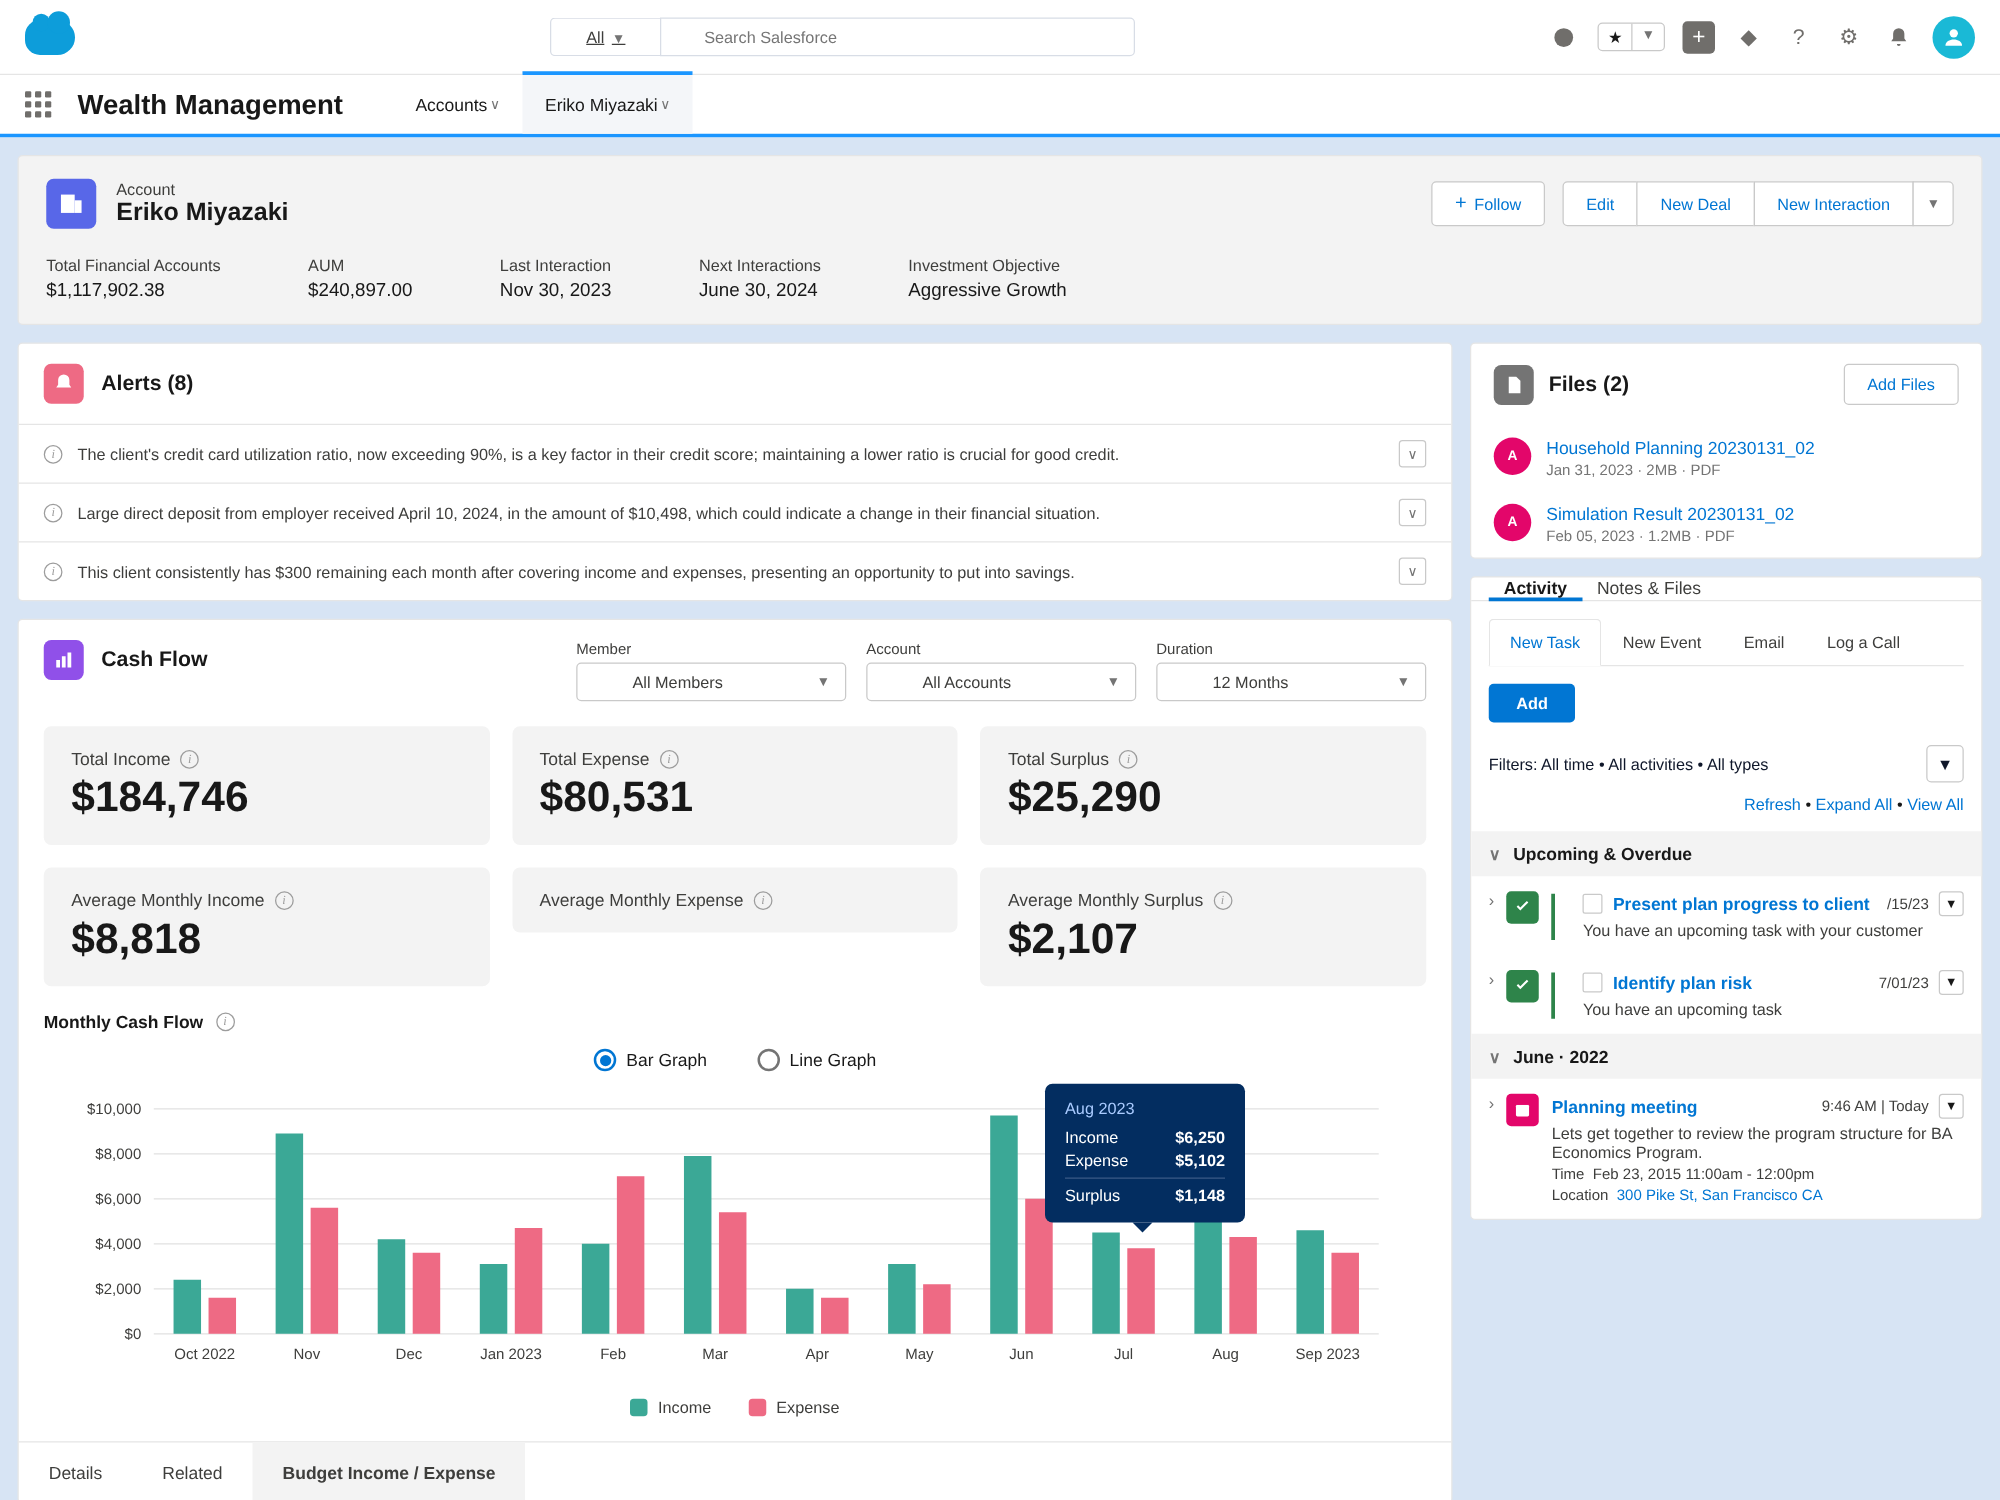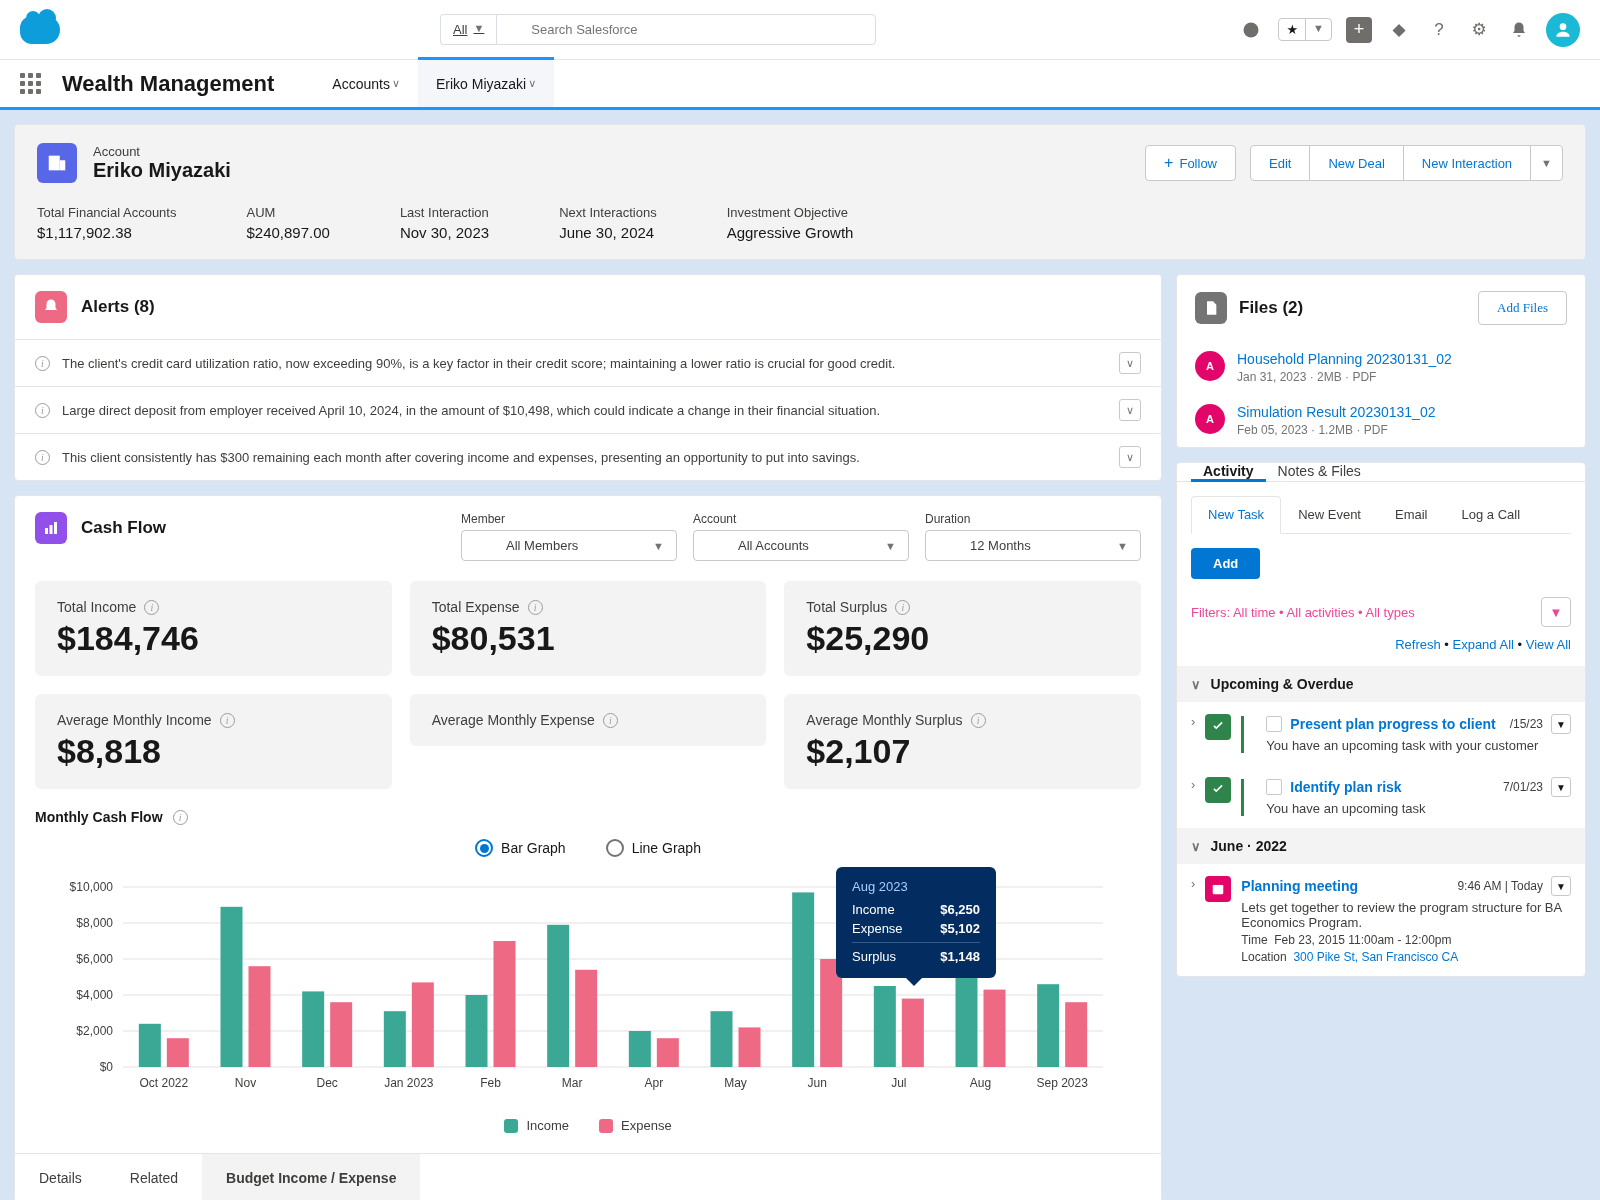--- a/index.html
+++ b/index.html
@@ -2,21 +2,21 @@
 <html><head>
 <meta charset="utf-8">
 <style>
 * { box-sizing: border-box; margin: 0; padding: 0; }
 body { font-family: -apple-system, BlinkMacSystemFont, "Segoe UI", Arial, sans-serif; font-size: 13px; color: #181818; background: #fff; width: 1600px; }
 .topbar { height: 60px; display: flex; align-items: center; padding: 0 20px; border-bottom: 1px solid #e5e5e5; }
 .logo { width: 40px; height: 28px; background: #0d9dda; border-radius: 12px 14px 14px 12px; position: relative; }
 .logo::before { content: ""; position: absolute; width:14px;height:14px;background:#0d9dda;border-radius:50%;top:-5px;left:6px; }
 .logo::after { content:"";position:absolute;width:18px;height:18px;background:#0d9dda;border-radius:50%;top:-7px;left:18px;}
 .search-wrap { margin-left: 380px; display:flex; }
-.search-scope { border:1px solid #d8dde6; border-right:none; border-radius:4px 0 0 4px; padding:7px 12px; font-size:13px; color:#3e3e3c; display:flex;align-items:flex-start;gap:6px;text-decoration:underline;}
+.search-scope { border:1px solid #d8dde6; border-right:none; border-radius:4px 0 0 4px; padding:7px 28px; font-size:13px; color:#3e3e3c; display:flex;align-items:flex-end;gap:6px;text-decoration:underline;}
 .search-input { width:380px; border:1px solid #d8dde6; border-radius:0 4px 4px 0; padding:7px 12px 7px 34px; font-size:13px; position:relative;}
 .search-box{position:relative;}
 .search-box .s-icon{position:absolute;left:10px;top:8px;color:#706e6b;}
 .top-icons { margin-left:auto; display:flex; gap:14px; align-items:center;}
 .top-icon { width:26px;height:26px;color:#706e6b;display:flex;align-items:center;justify-content:center;font-size:17px;}
 .fav-box{border:1px solid #c9c9c9;border-radius:4px;display:flex;}
 .fav-box span{padding:3px 7px;}
 .fav-box span:first-child{border-right:1px solid #c9c9c9;}
 .plus-box{background:#706e6b;color:#fff;border-radius:4px;width:26px;height:26px;display:flex;align-items:center;justify-content:center;font-size:18px;}
 .avatar{width:34px;height:34px;background:#1ab9d6;border-radius:50%;display:flex;align-items:center;justify-content:center;}
@@ -84,35 +84,35 @@
 .leg-sw{width:14px;height:14px;border-radius:3px;}
 .tabs-bottom{display:flex;border-top:1px solid #e5e5e5;}
 .tab-b{padding:16px 24px;font-size:14px;color:#3e3e3c;}
 .tab-b.active{background:#f3f3f3;font-weight:700;}
 .tooltip{position:absolute;background:#032d60;color:#fff;border-radius:6px;padding:12px 16px;font-size:13px;right:165px;top:10px;width:160px;}
 .tooltip .tt-title{color:#aacbff;margin-bottom:6px;}
 .tooltip .tt-row{display:flex;justify-content:space-between;padding:2px 0;}
 .tooltip hr{border:none;border-top:1px solid #3b5a85;margin:4px 0;}
 .tooltip::after{content:"";position:absolute;bottom:-8px;left:70px;border:8px solid transparent;border-top-color:#032d60;border-bottom:none;}
 .files-head{display:flex;align-items:center;padding:16px 18px;}
-.files-head .btn{margin-left:auto;border-radius:4px;font-family:Liberation Serif, serif;}
+.files-head .btn{margin-left:auto;border-radius:4px;}
 .file-row{display:flex;gap:12px;padding:10px 18px;align-items:flex-start;}
 .file-ico{width:30px;height:30px;background:#e3066a;border-radius:50%;display:flex;align-items:center;justify-content:center;color:#fff;font-size:11px;font-weight:700;}
 .file-name{color:#0176d3;font-size:14px;}
 .file-meta{font-size:12px;color:#747474;margin-top:3px;}
 .act-tabs{display:flex;border-bottom:1px solid #e5e5e5;padding:0 14px;}
 .act-tab{padding:0 12px;font-size:14px;color:#3e3e3c;}
 .act-tab.active{color:#181818;font-weight:700;border-bottom:3px solid #0176d3;margin-bottom:-1px;}
 .sub-tabs{display:flex;border-bottom:1px solid #e5e5e5;margin:14px 14px 0;}
 .sub-tab{padding:10px 16px;font-size:13px;color:#3e3e3c;border:1px solid transparent;}
 .sub-tab.active{color:#0176d3;border:1px solid #e5e5e5;border-bottom-color:#fff;border-radius:4px 4px 0 0;margin-bottom:-1px;}
 .task-create{display:flex;gap:10px;padding:14px;}
 .task-input{flex:1;border:1px solid #c9c9c9;border-radius:4px;padding:8px 12px;font-size:13px;}
 .add-btn{background:#0176d3;color:#fff;border:none;border-radius:4px;padding:8px 22px;font-size:13px;font-weight:600;}
-.filters-row{padding:4px 14px;display:flex;align-items:center;font-size:13px;color:#ec4899;}
+.filters-row{padding:4px 14px;display:flex;align-items:center;font-size:13px;color:#0f172a;}
 .filters-row .f-btn{margin-left:auto;border:1px solid #c9c9c9;border-radius:4px;width:30px;height:30px;display:flex;align-items:center;justify-content:center;}
 .links-row{text-align:right;padding:6px 14px 14px;font-size:13px;}
 .links-row a{color:#0176d3;}
 .section-h{background:#f3f3f3;padding:10px 14px;display:flex;align-items:center;gap:10px;font-size:14px;font-weight:700;}
 .task-item{padding:12px 14px;display:flex;gap:10px;align-items:flex-start;}
 .task-ico{width:26px;height:26px;border-radius:4px;display:flex;align-items:center;justify-content:center;}
 .task-body{flex:1;}
 .task-title-row{display:flex;align-items:center;gap:8px;}
 .task-title{color:#0176d3;font-size:14px;font-weight:600;}
 .task-date{margin-left:auto;font-size:12px;color:#3e3e3c;}

